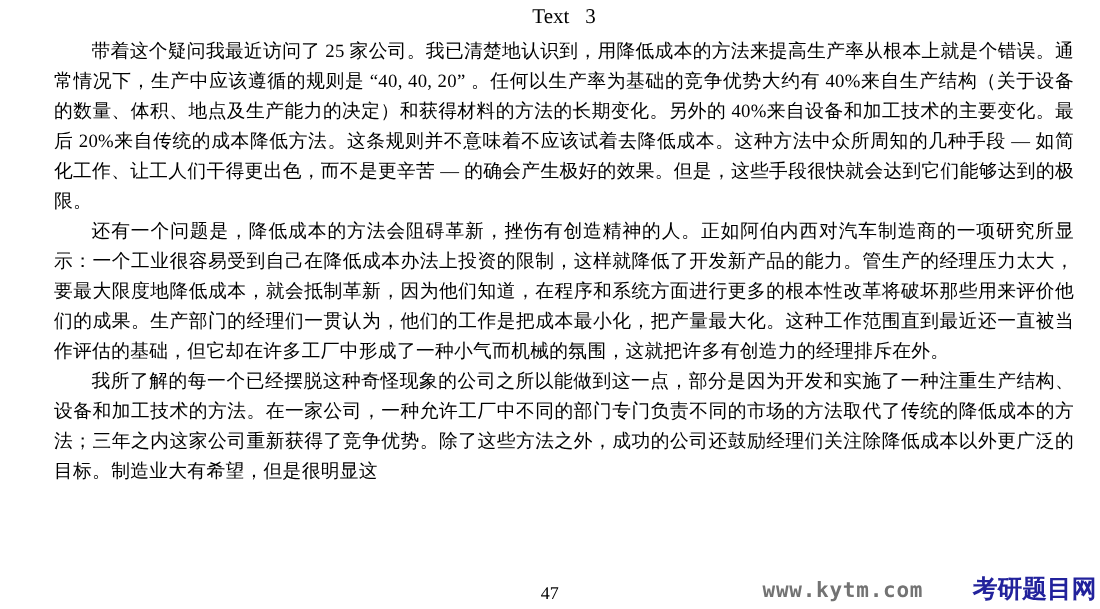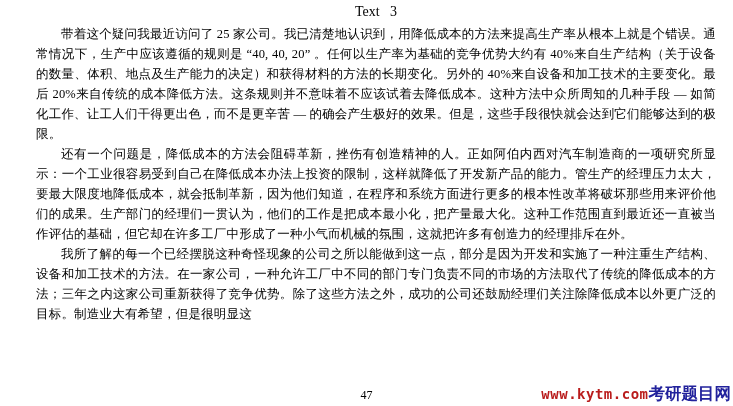--- a/index.html
+++ b/index.html
@@ -54,28 +54,29 @@
     position: absolute;
     right: 2px;
     bottom: 2px;
     white-space: nowrap;
     line-height: 19px;
   }
   .wm-url {
     font-family: "DejaVu Sans Mono", "Liberation Mono", monospace;
     font-weight: bold;
     font-size: 14px;
-    color: #b91c1c;
+    color: #737373;
     letter-spacing: 0.5px;
   }
   .wm-site {
     font-family: "Liberation Sans", "DejaVu Sans", sans-serif;
     font-weight: bold;
     font-size: 16.5px;
     color: #22229c;
+    margin-left: 33px;
   }
 </style>
 </head>
 <body>
 
 <div class="page">
   <div class="content">
     <h1 class="title">Text   3</h1>
     <p class="para">带着这个疑问我最近访问了 25 家公司。我已清楚地认识到，用降低成本的方法来提高生产率从根本上就是个错误。通常情况下，生产中应该遵循的规则是 “40, 40, 20” 。任何以生产率为基础的竞争优势大约有 40%来自生产结构（关于设备的数量、体积、地点及生产能力的决定）和获得材料的方法的长期变化。另外的 40%来自设备和加工技术的主要变化。最后 20%来自传统的成本降低方法。这条规则并不意味着不应该试着去降低成本。这种方法中众所周知的几种手段 — 如简化工作、让工人们干得更出色，而不是更辛苦 — 的确会产生极好的效果。但是，这些手段很快就会达到它们能够达到的极限。</p>
     <p class="para">还有一个问题是，降低成本的方法会阻碍革新，挫伤有创造精神的人。正如阿伯内西对汽车制造商的一项研究所显示：一个工业很容易受到自己在降低成本办法上投资的限制，这样就降低了开发新产品的能力。管生产的经理压力太大，要最大限度地降低成本，就会抵制革新，因为他们知道，在程序和系统方面进行更多的根本性改革将破坏那些用来评价他们的成果。生产部门的经理们一贯认为，他们的工作是把成本最小化，把产量最大化。这种工作范围直到最近还一直被当作评估的基础，但它却在许多工厂中形成了一种小气而机械的氛围，这就把许多有创造力的经理排斥在外。</p>

